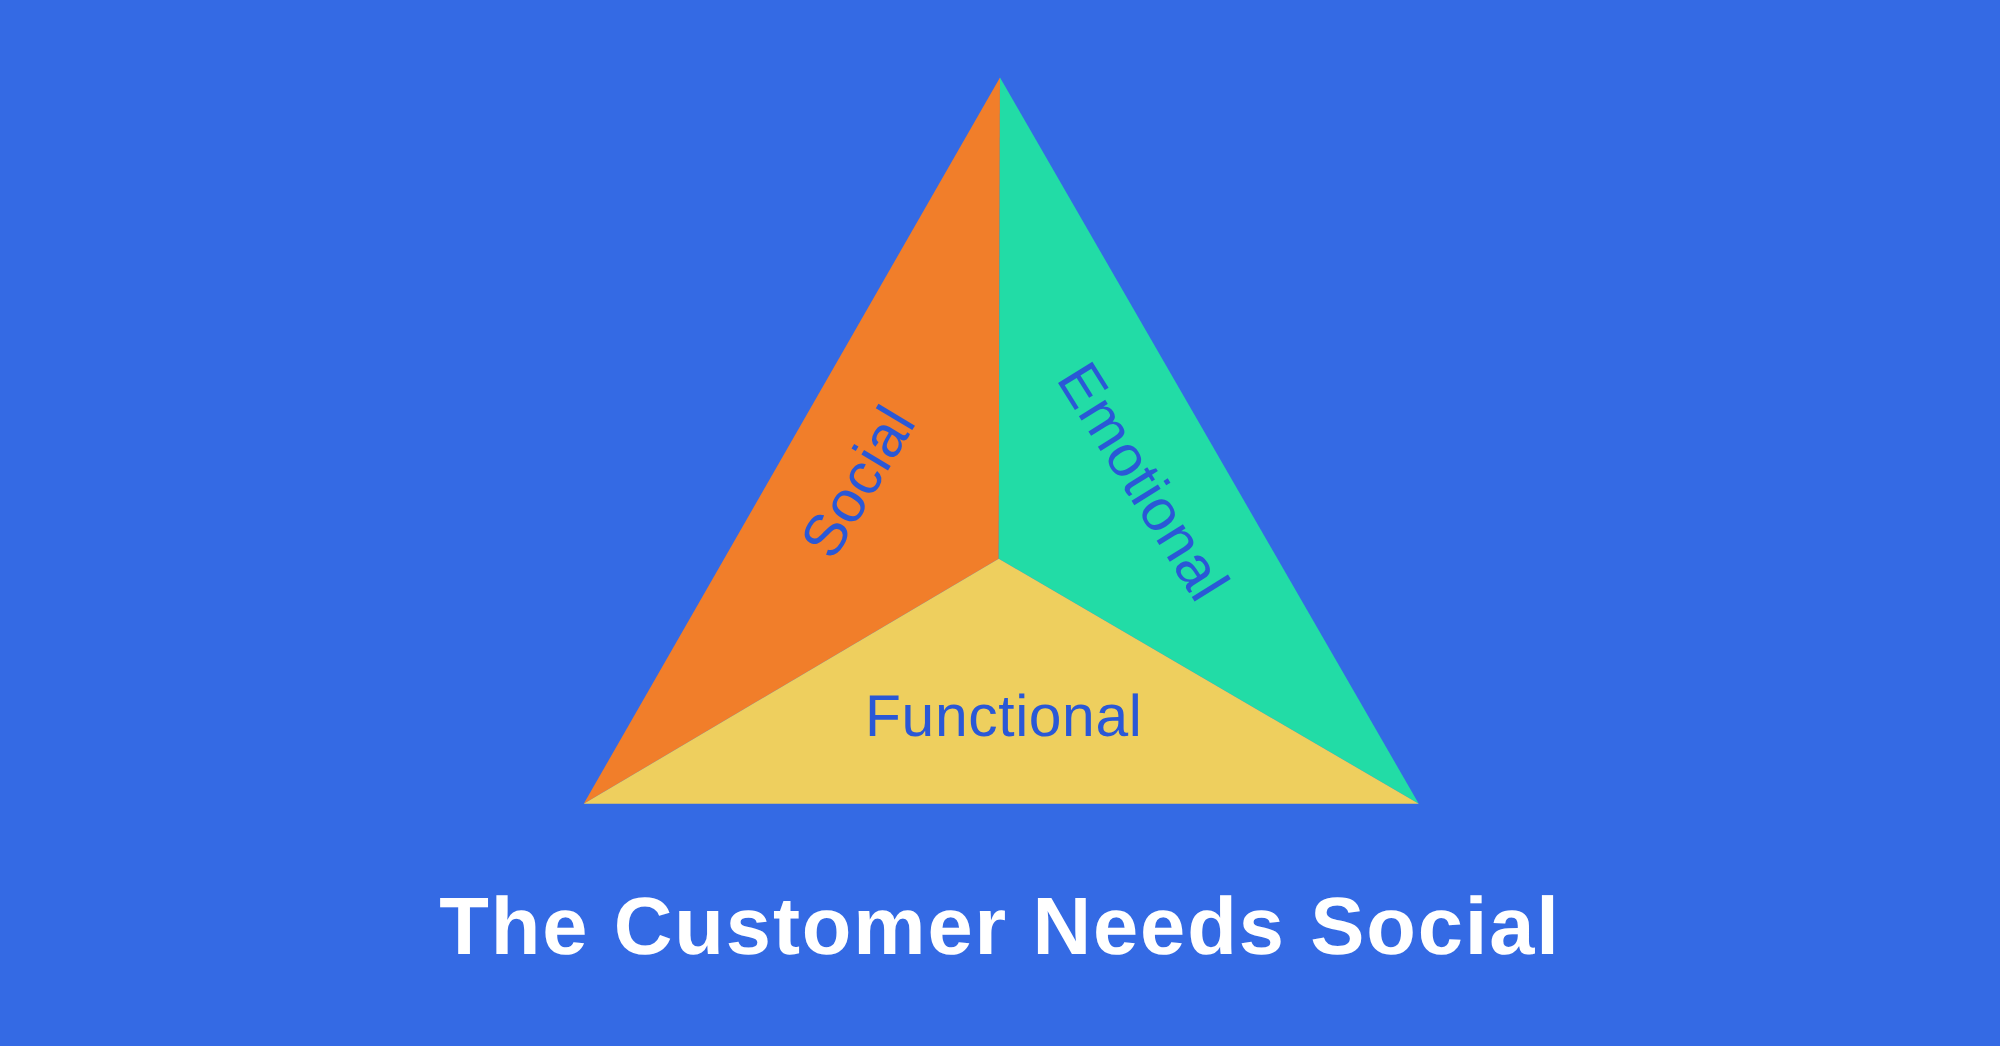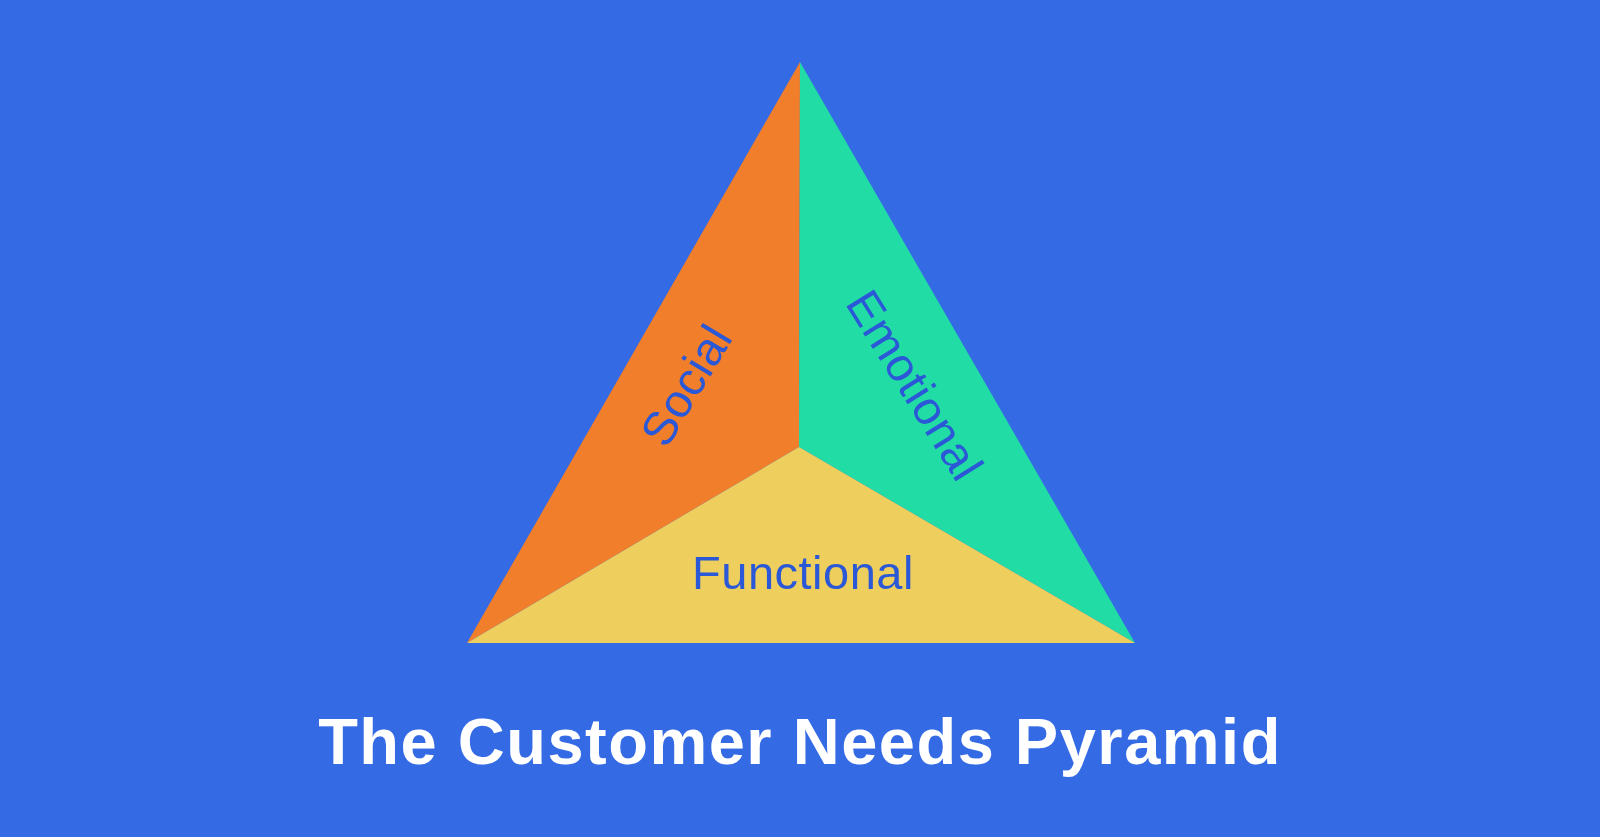--- a/index.html
+++ b/index.html
@@ -68,15 +68,15 @@
     <polygon points="800,62 799,447 1135,643" fill="#22DCA6"></polygon>
     <polygon points="467,643 799,447 1135,643" fill="#EECF5E"></polygon>
   </svg>
 
   <div class="seg-label social">Social</div>
 
   <div class="seg-label emotional">Emotional</div>
 
   <div class="seg-label functional">Functional</div>
 
-  <h1 class="main-title">The Customer Needs Pyramid</h1>
+  <h1 class="main-title">The Customer Needs Social</h1>
 
 </div>
 
 </body></html>

